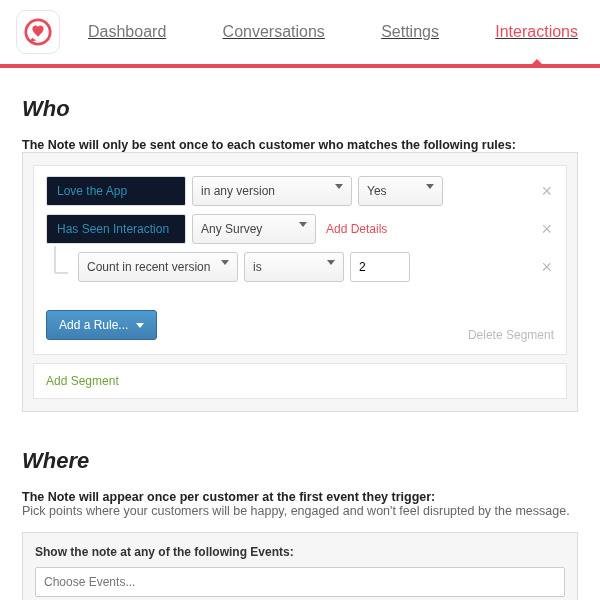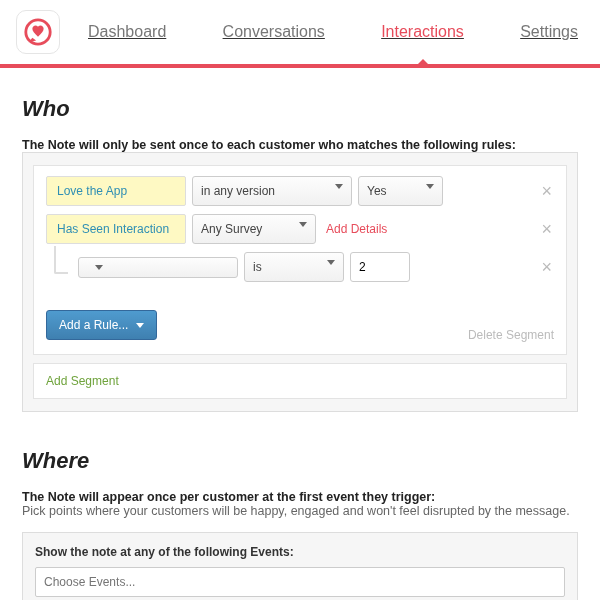--- a/index.html
+++ b/index.html
@@ -79,21 +79,21 @@
   }
   .rule-row {
     display: flex;
     align-items: center;
     gap: 6px;
     margin-bottom: 8px;
     position: relative;
   }
   .chip {
     border: 1px solid #ddd;
-    background: #fef9c3;
+    background: #0f172a;
     color: #2f8fb4;
     font-size: 12px;
     padding: 7px 10px;
     border-radius: 2px;
     min-width: 140px;
   }
   .select {
     border: 1px solid #ccc;
     background: linear-gradient(#fdfdfd,#f1f1f1);
     font-size: 12px;
@@ -204,22 +204,22 @@
   <div class="logo">
     <svg width="30" height="30" viewBox="0 0 32 32">
       <circle cx="16" cy="16" r="13" fill="none" stroke="#e74c5b" stroke-width="3"></circle>
       <path d="M 6 27 L 10 22 L 14 25 Z" fill="#e74c5b"></path>
       <path d="M16 21 C12 17 10 15 10 12.5 C10 10.5 11.5 9 13.5 9 C14.8 9 16 9.8 16 11 C16 9.8 17.2 9 18.5 9 C20.5 9 22 10.5 22 12.5 C22 15 20 17 16 21 Z" fill="#e74c5b"></path>
     </svg>
   </div>
   <div class="tabs">
     <div class="tab">Dashboard</div>
     <div class="tab">Conversations</div>
+    <div class="tab">Settings</div>
     <div class="tab active">Interactions</div>
-    <div class="tab">Settings</div>
   </div>
 </div>
 
 <div class="page">
 
   <h2>Who</h2>
   <div class="lead-strong">The Note will only be sent once to each customer who matches the following rules:</div>
 
   <div class="panel">
     <div class="segment-box">
@@ -246,20 +246,21 @@
           <span class="caret"></span>
         </div>
         <span class="link-red">Add Details</span>
         <span class="row-x">×</span>
       </div>
 
       
       <div class="rule-row">
         <div class="indent"></div>
         <div class="select w160">
+          <span>Count in recent version</span>
           <span class="caret"></span>
         </div>
         <div class="select w100">
           <span>is</span>
           <span class="caret"></span>
         </div>
         <input class="input-num" value="2" style="">
         <span class="row-x">×</span>
       </div>
 

